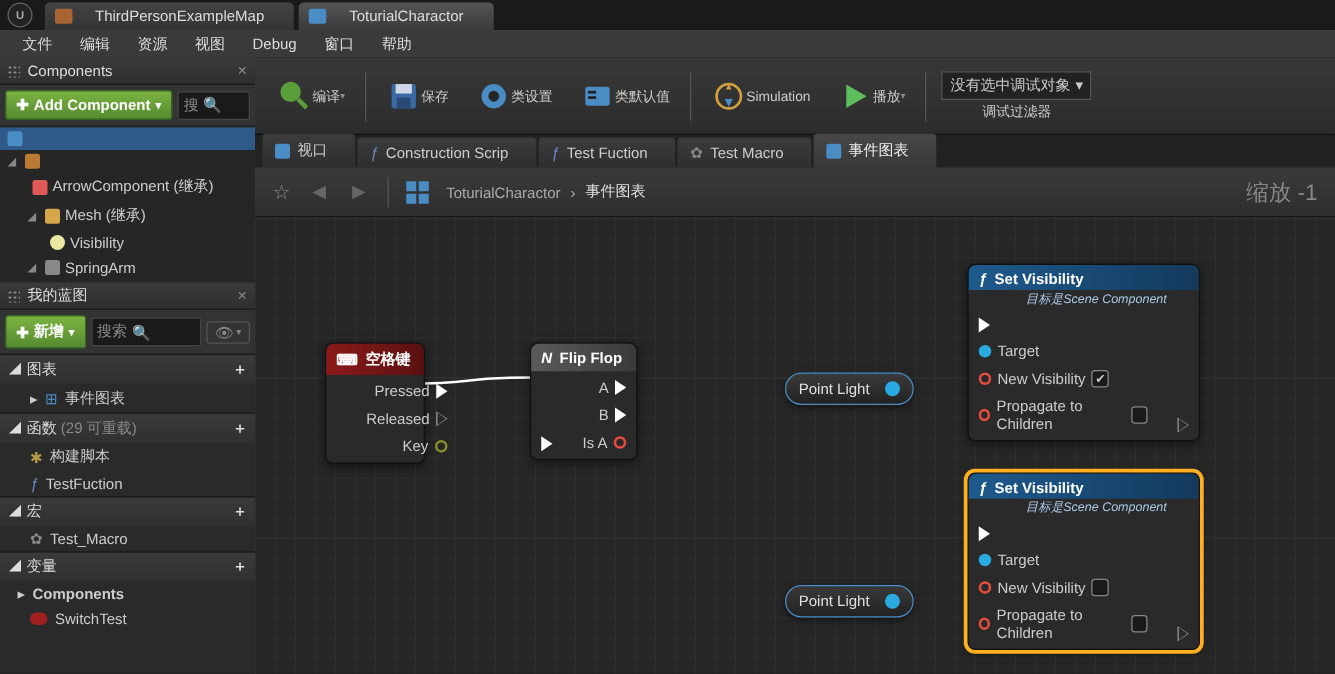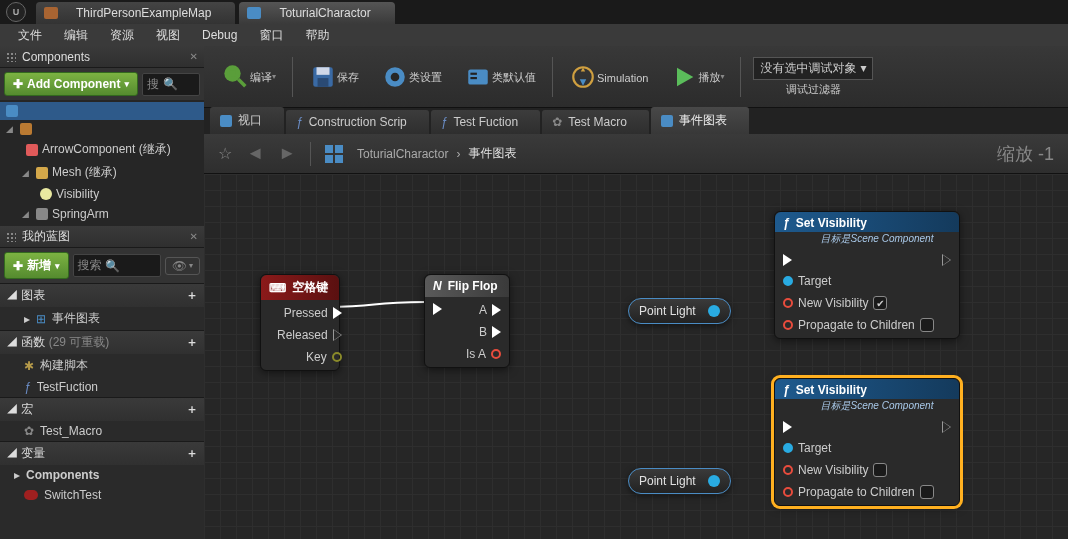--- a/index.html
+++ b/index.html
@@ -77,21 +77,21 @@
 
 .graph { flex: 1; position: relative; background: #262626; background-image: linear-gradient(#2e2e2e 1px, transparent 1px), linear-gradient(90deg, #2e2e2e 1px, transparent 1px), linear-gradient(#333 1px, transparent 1px), linear-gradient(90deg, #333 1px, transparent 1px); background-size: 16px 16px, 16px 16px, 128px 128px, 128px 128px; overflow: hidden; }
 
 .node { position: absolute; background: #2a2a2a; border: 1px solid #111; border-radius: 6px; box-shadow: 0 2px 8px rgba(0,0,0,.5); }
 .node.selected { box-shadow: 0 0 0 3px #ffb020, 0 2px 8px rgba(0,0,0,.5); }
 .node-header { padding: 4px 8px; border-radius: 6px 6px 0 0; display: flex; align-items: center; gap: 6px; color: #fff; font-weight: bold; font-size: 12px; }
 .node-header.red { background: linear-gradient(90deg, #8b1a1a, #5a1010); }
 .node-header.grey { background: linear-gradient(90deg, #5a5a5a, #3a3a3a); }
 .node-header.blue { background: linear-gradient(90deg, #1e5a8e, #143a5c); }
 .node-sub { font-size: 10px; font-style: italic; color: #a8c8e8; font-weight: normal; padding: 0 8px 2px 28px; background: inherit; margin-top: -2px; text-align: center; }
-.node-body { padding: 6px 8px; display: flex; justify-content: space-between; gap: 8px; }
+.node-body { padding: 6px 8px; display: flex; justify-content: space-between; gap: 24px; align-items: flex-end; }
 .pins-l, .pins-r { display: flex; flex-direction: column; gap: 8px; }
 .pins-r { align-items: flex-end; }
 .pin { display: flex; align-items: center; gap: 5px; color: #ccc; font-size: 11px; }
 .pin-exec { width: 0; height: 0; border-top: 6px solid transparent; border-bottom: 6px solid transparent; border-left: 9px solid #fff; }
 .pin-exec.open { border-left-color: transparent; position: relative; }
 .pin-exec.open::before { content:""; position:absolute; left:-9px; top:-6px; width:0; height:0; border-top: 6px solid transparent; border-bottom: 6px solid transparent; border-left: 9px solid #999; }
 .pin-exec.open::after { content:""; position:absolute; left:-8px; top:-5px; width:0; height:0; border-top: 5px solid transparent; border-bottom: 5px solid transparent; border-left: 7px solid #2a2a2a; }
 .pin-dot { width: 10px; height: 10px; border-radius: 50%; border: 2px solid; }
 .pin-dot.blue { border-color: #29abe2; background: #29abe2; }
 .pin-dot.red-o { border-color: #e84c3d; }

